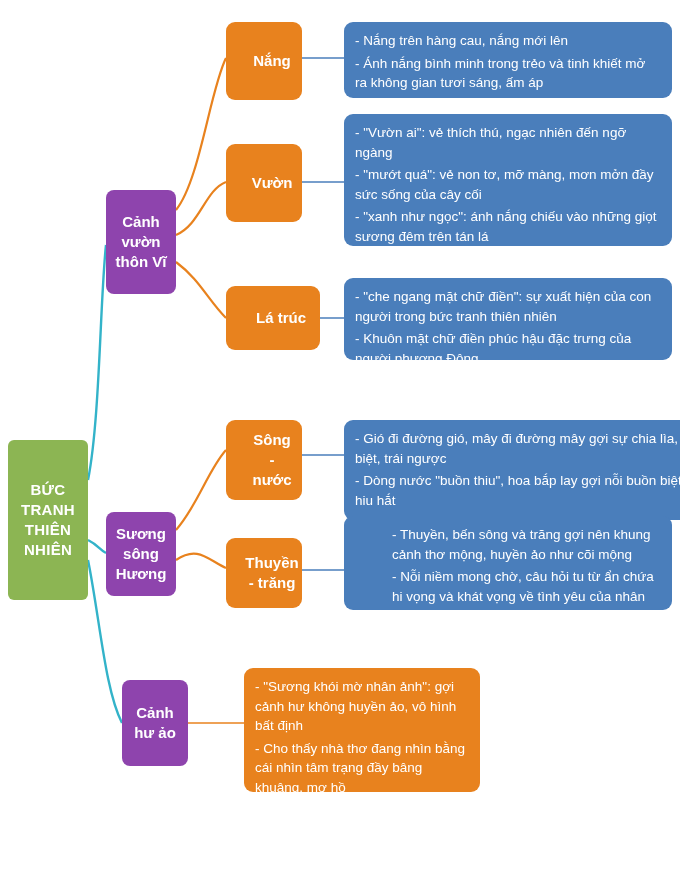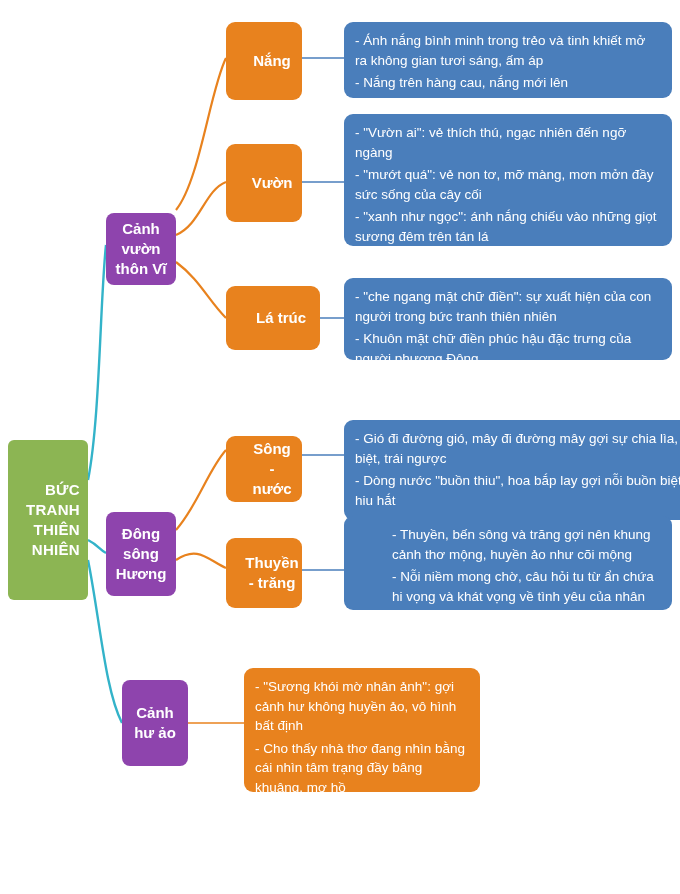--- a/index.html
+++ b/index.html
@@ -98,58 +98,58 @@
     <path d="M 176 560 C 198 545, 208 560, 226 568" stroke="#e8821e" stroke-width="2.2" fill="none"></path>
 
     <line x1="302" y1="58" x2="344" y2="58" stroke="#4a7ebb" stroke-width="1.6"></line>
     <line x1="302" y1="182" x2="344" y2="182" stroke="#4a7ebb" stroke-width="1.6"></line>
     <line x1="302" y1="318" x2="344" y2="318" stroke="#4a7ebb" stroke-width="1.6"></line>
     <line x1="302" y1="455" x2="344" y2="455" stroke="#4a7ebb" stroke-width="1.6"></line>
     <line x1="302" y1="570" x2="344" y2="570" stroke="#4a7ebb" stroke-width="1.6"></line>
     <line x1="188" y1="723" x2="244" y2="723" stroke="#e8821e" stroke-width="1.6"></line>
   </svg>
 
-  <div class="node root" style="left:8px; top:440px; width:80px; height:160px;text-align:right;">
+  <div class="node root" style="left:8px; top:440px; width:80px; height:160px;">
     <span>BỨC TRANH THIÊN NHIÊN</span>
   </div>
 
-  <div class="node branch" style="left:106px; top:213px; width:70px; height:72px;">
+  <div class="node branch" style="left:106px; top:190px; width:70px; height:104px;">
     <span>Cảnh vườn thôn Vĩ</span>
   </div>
 
   <div class="node sub" style="left:226px; top:22px; width:76px; height:78px;">
     <span>Nắng</span>
   </div>
   <div class="detail" style="left:344px; top:22px; width:328px; height:76px;">
+    <p>- Nắng trên hàng cau, nắng mới lên</p>
     <p>- Ánh nắng bình minh trong trẻo và tinh khiết mở ra không gian tươi sáng, ấm áp</p>
-    <p>- Nắng trên hàng cau, nắng mới lên</p>
   </div>
 
   <div class="node sub" style="left:226px; top:144px; width:76px; height:78px;">
     <span>Vườn</span>
   </div>
   <div class="detail" style="left:344px; top:114px; width:328px; height:132px;">
     <p>- "Vườn ai": vẻ thích thú, ngạc nhiên đến ngỡ ngàng</p>
     <p>- "mướt quá": vẻ non tơ, mỡ màng, mơn mởn đầy sức sống của cây cối</p>
     <p>- "xanh như ngọc": ánh nắng chiếu vào những giọt sương đêm trên tán lá</p>
   </div>
 
   <div class="node sub" style="left:226px; top:286px; width:94px; height:64px;">
     <span>Lá trúc</span>
   </div>
   <div class="detail" style="left:344px; top:278px; width:328px; height:82px;">
     <p>- "che ngang mặt chữ điền": sự xuất hiện của con người trong bức tranh thiên nhiên</p>
     <p>- Khuôn mặt chữ điền phúc hậu đặc trưng của người phương Đông</p>
   </div>
 
   <div class="node branch" style="left:106px; top:512px; width:70px; height:84px;">
-    <span>Đông sông Hương</span>
+    <span>Sương sông Hương</span>
   </div>
 
-  <div class="node sub" style="left:226px; top:436px; width:76px; height:66px;">
+  <div class="node sub" style="left:226px; top:420px; width:76px; height:80px;">
     <span>Sông - nước</span>
   </div>
   <div class="detail" style="left:344px; top:420px; width:377px; height:100px;">
     <p>- Gió đi đường gió, mây đi đường mây gợi sự chia lìa, tách biệt, trái ngược</p>
     <p>- Dòng nước "buồn thiu", hoa bắp lay gợi nỗi buồn biệt li, hiu hắt</p>
   </div>
 
   <div class="node sub" style="left:226px; top:538px; width:76px; height:70px;">
     <span>Thuyền - trăng</span>
   </div>

